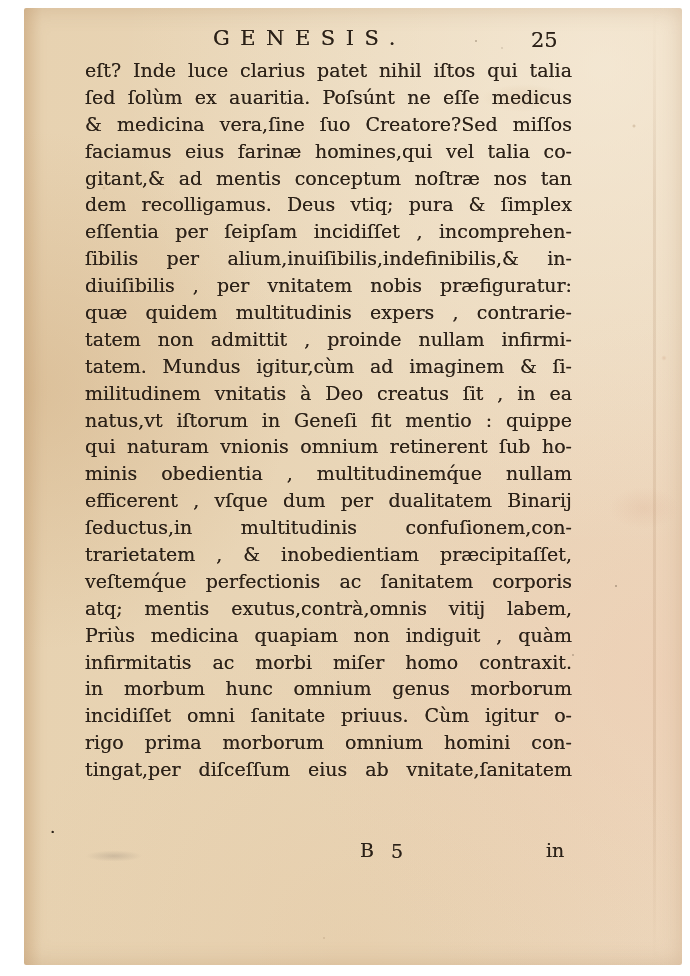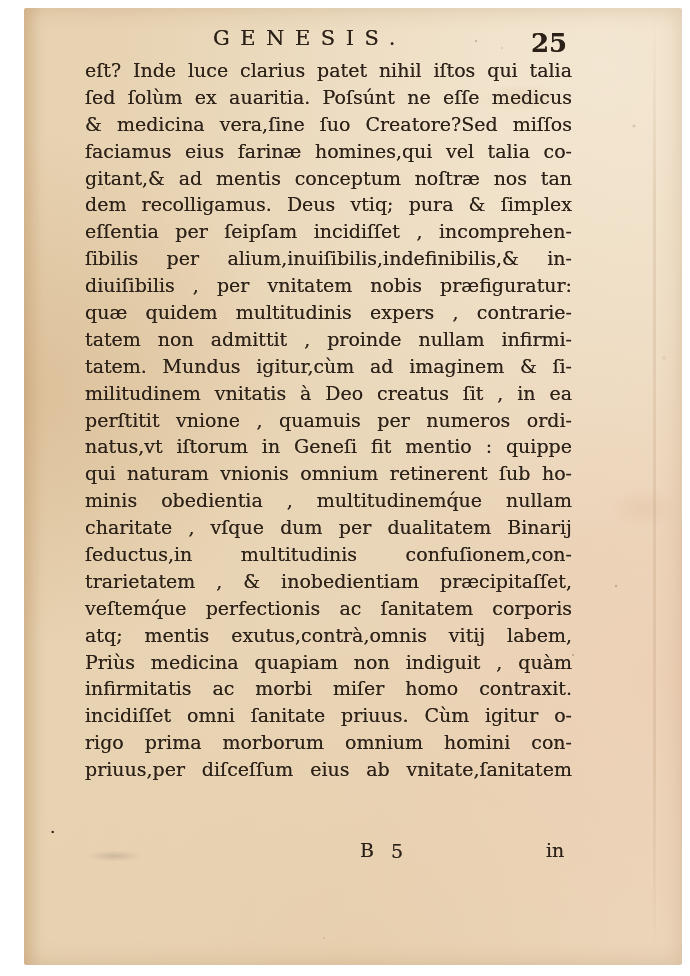--- a/index.html
+++ b/index.html
@@ -46,23 +46,22 @@
   }
   .ink{color:#2b2118;}
   .header-title{
     position:absolute;left:213px;top:26px;
     font-size:21px;letter-spacing:10.5px;
     text-shadow:0 0 0.6px rgba(43,33,24,0.7);
     white-space:nowrap;
   }
   .header-pagenum{
     position:absolute;left:531px;top:28px;
-    font-size:26px;
+    font-size:21px;
     text-shadow:0 0 0.5px rgba(43,33,24,0.6);
-    font-weight:bold;
   }
   .textblock{
     position:absolute;left:85px;top:57px;width:487px;
     font-size:19px;line-height:26.9px;
     text-shadow:0 0 0.5px rgba(43,33,24,0.65);
   }
   .line{
     text-align:justify;
     text-align-last:justify;
     white-space:normal;
@@ -98,34 +97,34 @@
     <div class="line">faciamus eius farinæ homines,qui vel talia co-</div>
     <div class="line">gitant,&amp; ad mentis conceptum noſtræ nos tan</div>
     <div class="line">dem recolligamus. Deus vtiq; pura &amp; ſimplex</div>
     <div class="line">eſſentia per ſeipſam incidiſſet , incomprehen-</div>
     <div class="line">ſibilis per alium,inuiſibilis,indefinibilis,&amp; in-</div>
     <div class="line">diuiſibilis , per vnitatem nobis præfiguratur:</div>
     <div class="line">quæ quidem multitudinis expers , contrarie-</div>
     <div class="line">tatem non admittit , proinde nullam infirmi-</div>
     <div class="line">tatem. Mundus igitur,cùm ad imaginem &amp; ſi-</div>
     <div class="line">militudinem vnitatis à Deo creatus ſit , in ea</div>
-    <div class="line">perſtitit vnione , quamuis per numeros ordi-</div>
     <div class="line">natus,vt iſtorum in Geneſi fit mentio : quippe</div>
     <div class="line">qui naturam vnionis omnium retinerent ſub ho-</div>
     <div class="line">minis obedientia , multitudinemq́ue nullam</div>
-    <div class="line">charitate , vſque dum per dualitatem Binarij</div>
+    <div class="line">efficerent , vſque dum per dualitatem Binarij</div>
     <div class="line">ſeductus,in multitudinis confuſionem,con-</div>
     <div class="line">trarietatem , &amp; inobedientiam præcipitaſſet,</div>
     <div class="line">veſtemq́ue perfectionis ac ſanitatem corporis</div>
     <div class="line">atq; mentis exutus,contrà,omnis vitij labem,</div>
     <div class="line">Priùs medicina quapiam non indiguit , quàm</div>
     <div class="line">infirmitatis ac morbi miſer homo contraxit.</div>
+    <div class="line">in morbum hunc omnium genus morborum</div>
     <div class="line">incidiſſet omni ſanitate priuus. Cùm igitur o-</div>
     <div class="line">rigo prima morborum omnium homini con-</div>
-    <div class="line">priuus,per diſceſſum eius ab vnitate,ſanitatem</div>
+    <div class="line">tingat,per diſceſſum eius ab vnitate,ſanitatem</div>
   </div>
 
   <div class="footer ink">
     <span class="sig-letter">B</span>
     <span class="sig-number">5</span>
     <span class="catchword">in</span>
   </div>
 
   <div class="margin-dot ink">·</div>
 </div>

